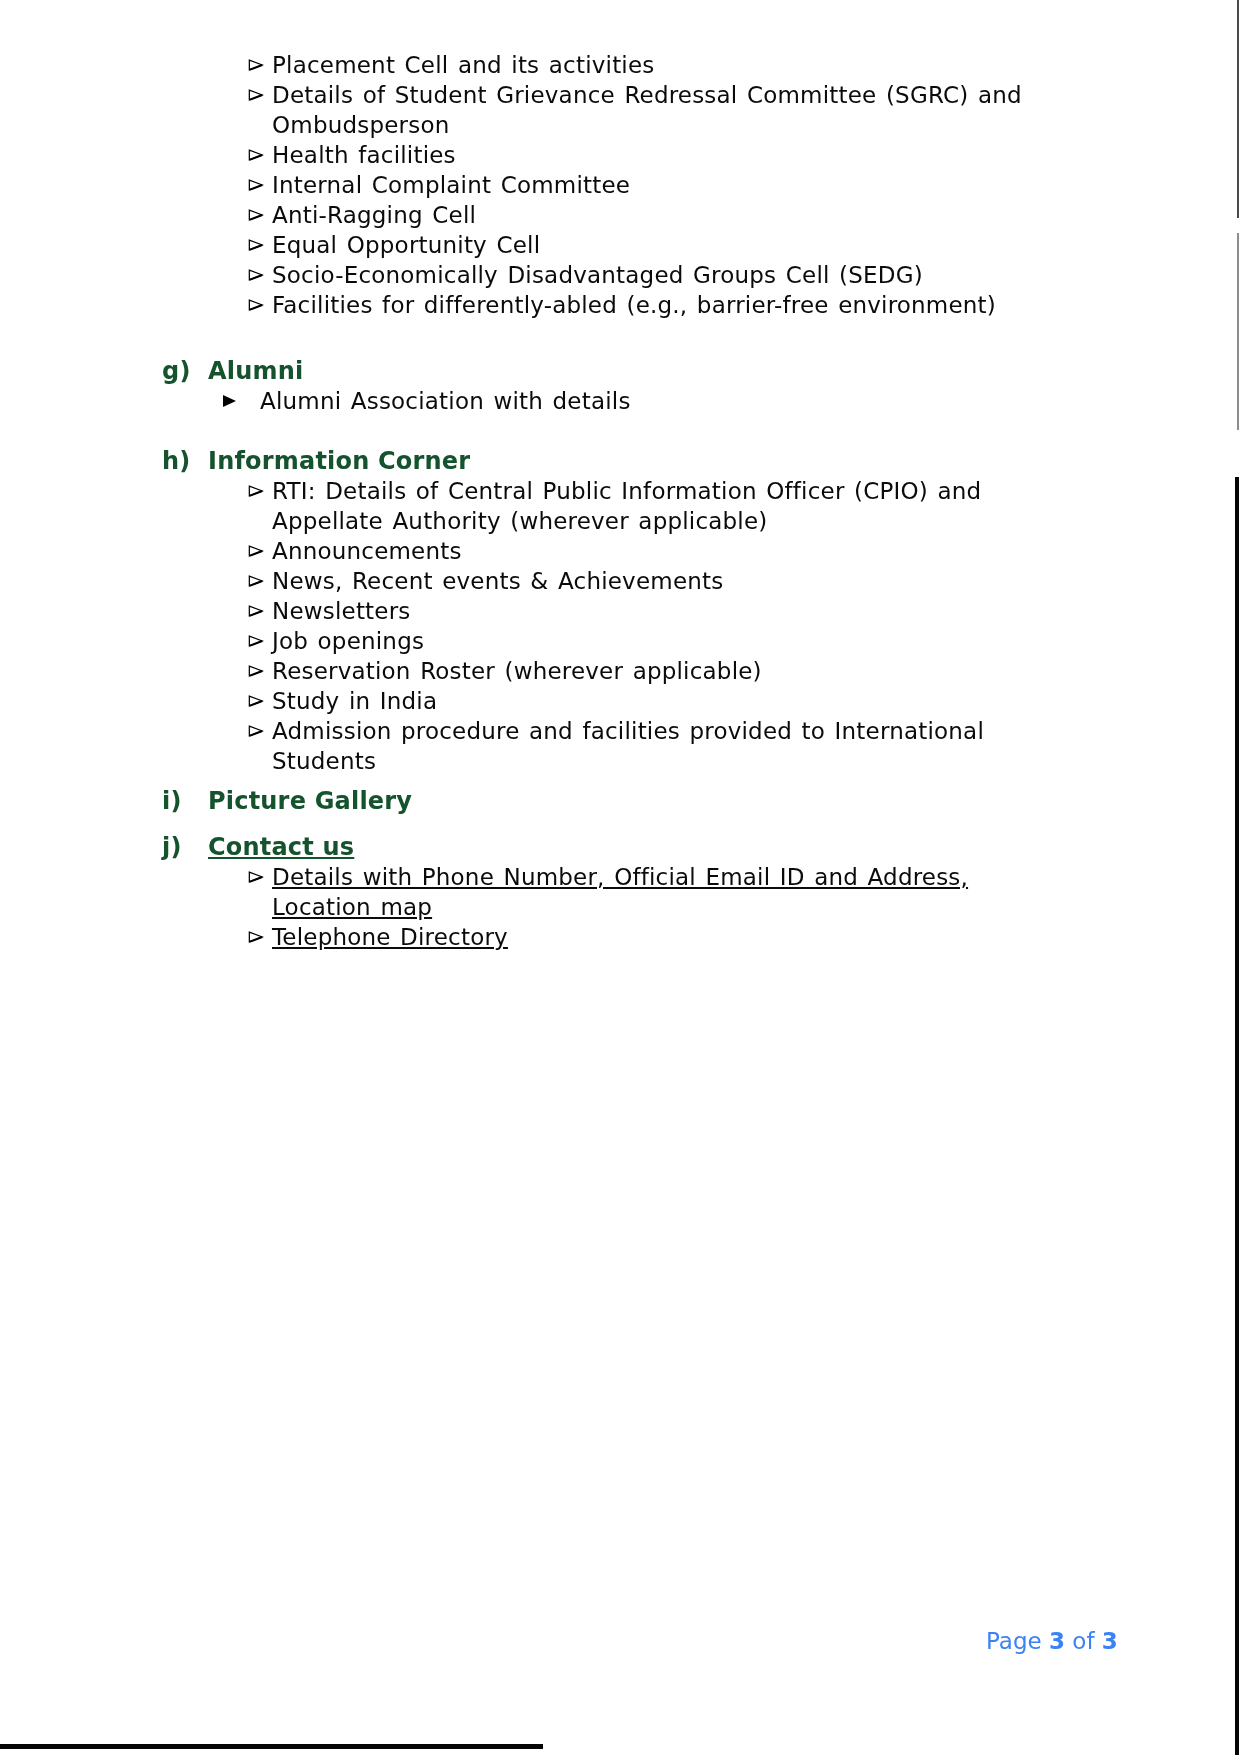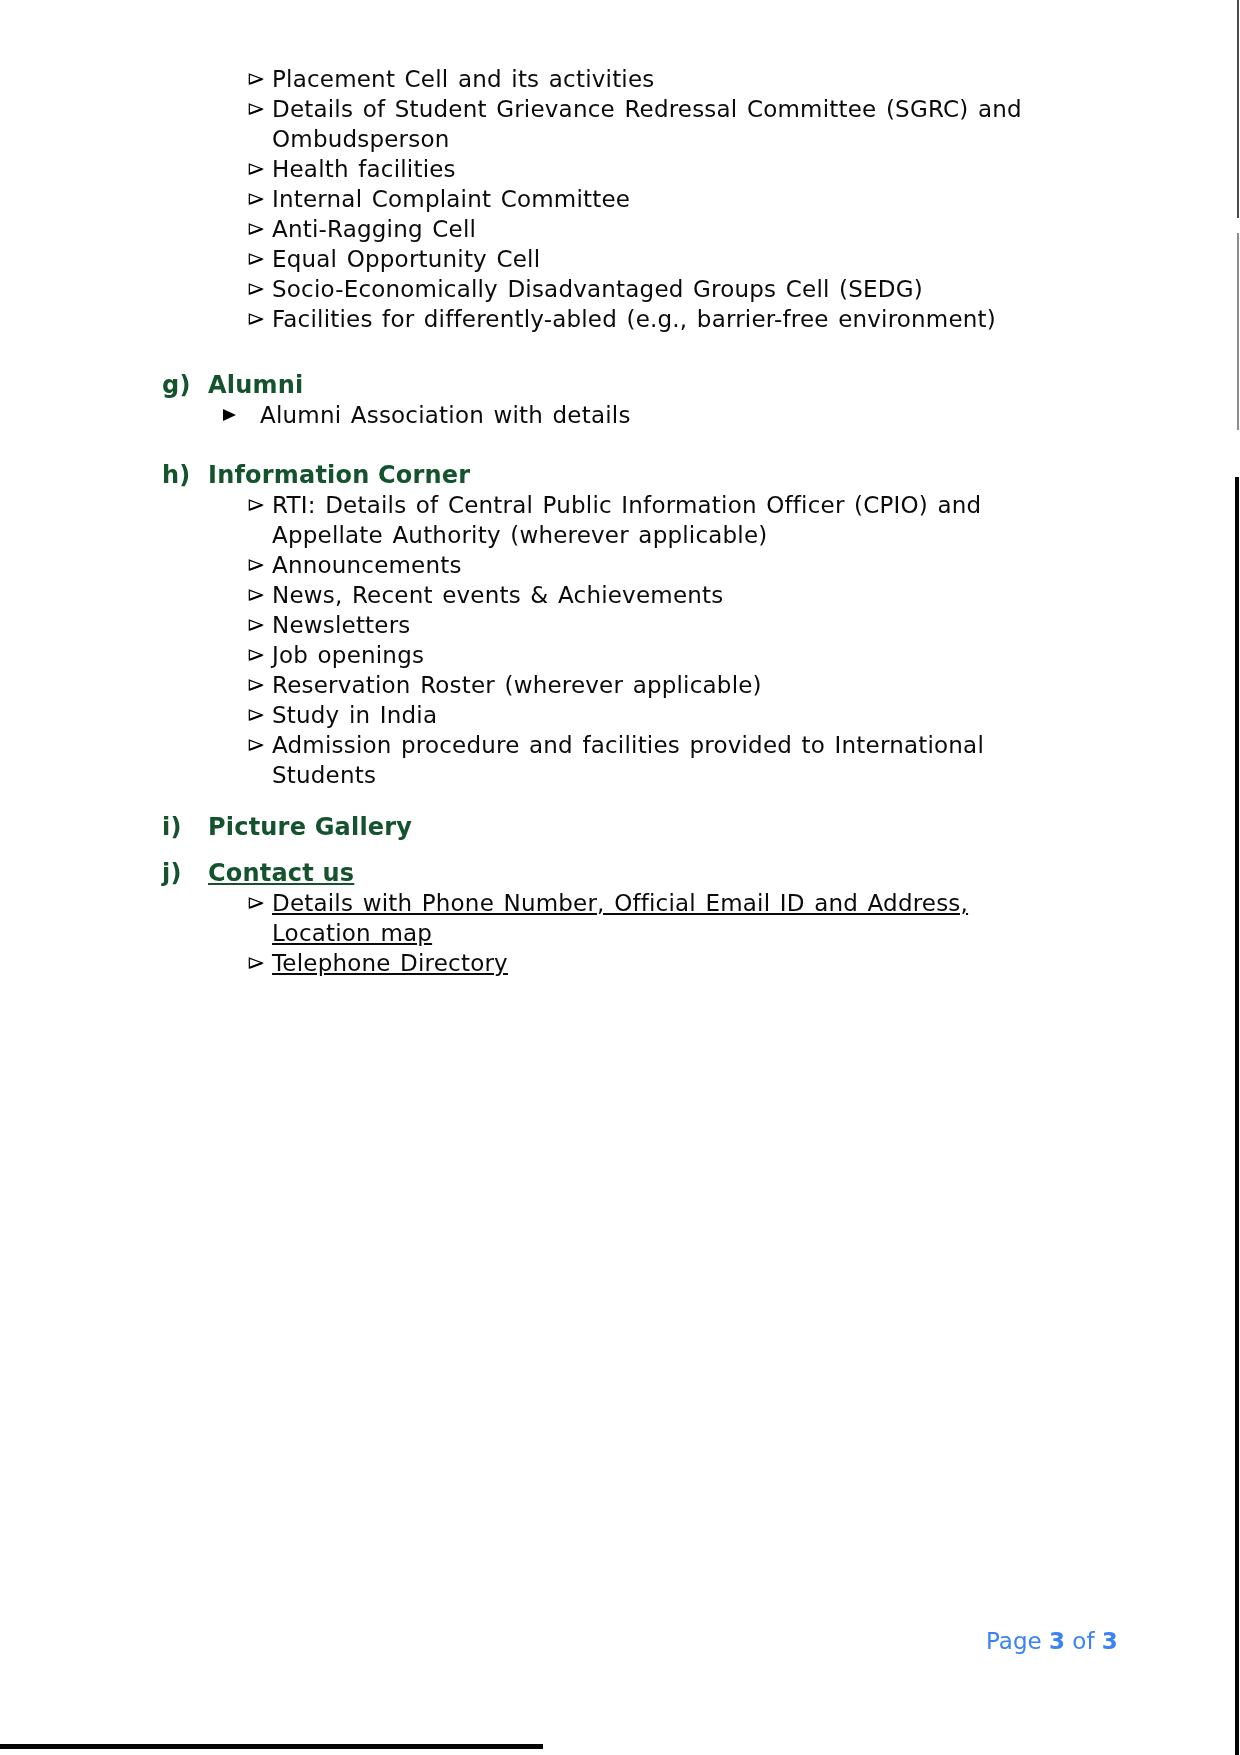--- a/index.html
+++ b/index.html
@@ -4,21 +4,21 @@
 <style>
   html,body{margin:0;padding:0;background:#ffffff;}
   .page{
     position:relative;
     width:1240px;height:1755px;
     background:#ffffff;
     overflow:hidden;
     font-family:"DejaVu Sans","Liberation Sans",sans-serif;
     color:#0b0b0b;
   }
-  .content{position:absolute;left:0;top:64px;width:1240px;}
+  .content{position:absolute;left:0;top:50px;width:1240px;}
   
   ul.blist{list-style:none;margin:0;padding:0;margin-left:248px;width:852px;}
   ul.blist li{
     position:relative;padding-left:24px;
     font-size:23px;line-height:30px;
     word-spacing:2px;letter-spacing:0.2px;
     color:#0b0b0b;
   }
   ul.blist li .bullet{
     position:absolute;left:0;top:8px;width:16px;height:14px;display:block;
@@ -31,21 +31,21 @@
   .heading{
     margin-left:162px;
     font-size:24px;line-height:30px;font-weight:bold;color:#14532d;
     letter-spacing:0.2px;
   }
   .heading .hlabel{display:inline-block;width:46px;}
   .mt-g{margin-top:36px;}
   .mt-alumni{margin-top:34px;}
   .mt-h{margin-top:30px;}
   .mt-info{margin-top:38px;}
-  .mt-i{margin-top:22px;}
+  .mt-i{margin-top:10px;}
   .mt-j{margin-top:16px;text-decoration:underline;}
   .mt-contact{margin-top:33px;text-decoration:underline;}
   
   .footer{
     position:absolute;left:986px;top:1627px;
     font-size:23px;line-height:28px;color:#3b82f6;white-space:nowrap;
   }
   .footer b{font-weight:bold;}
   
   .edge-line{position:absolute;}

